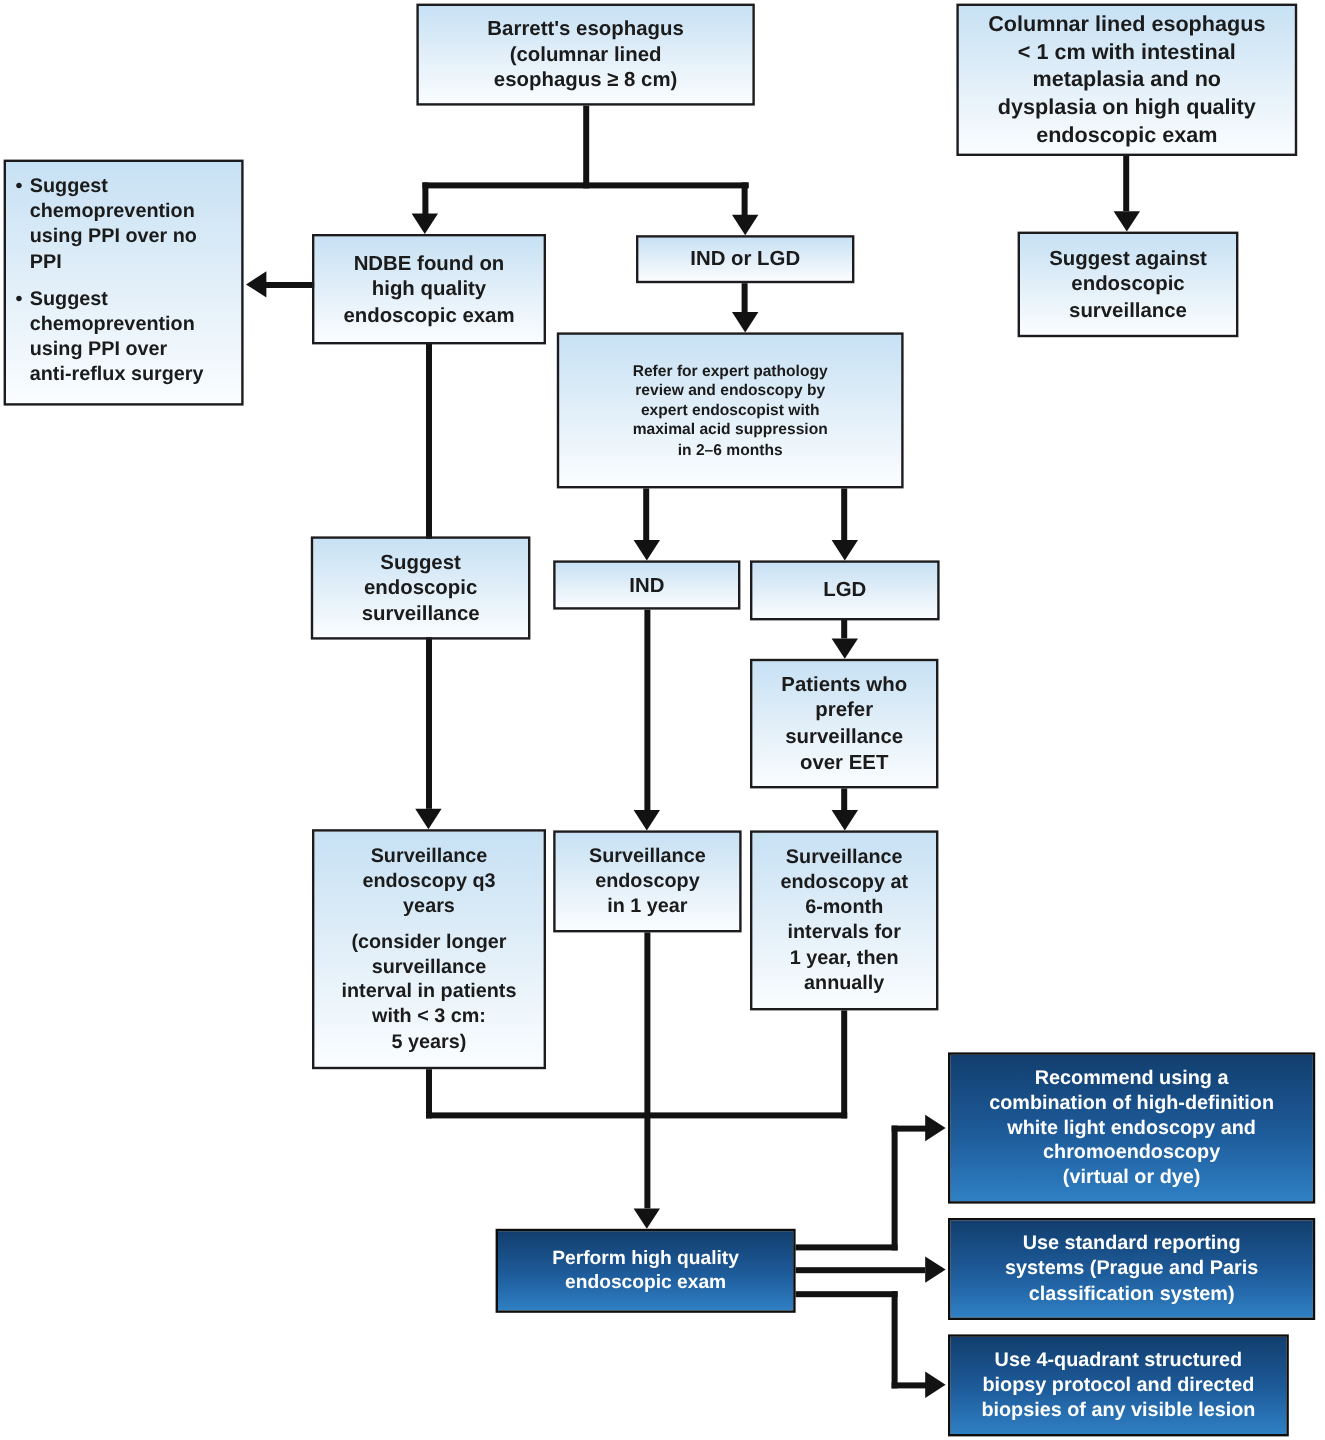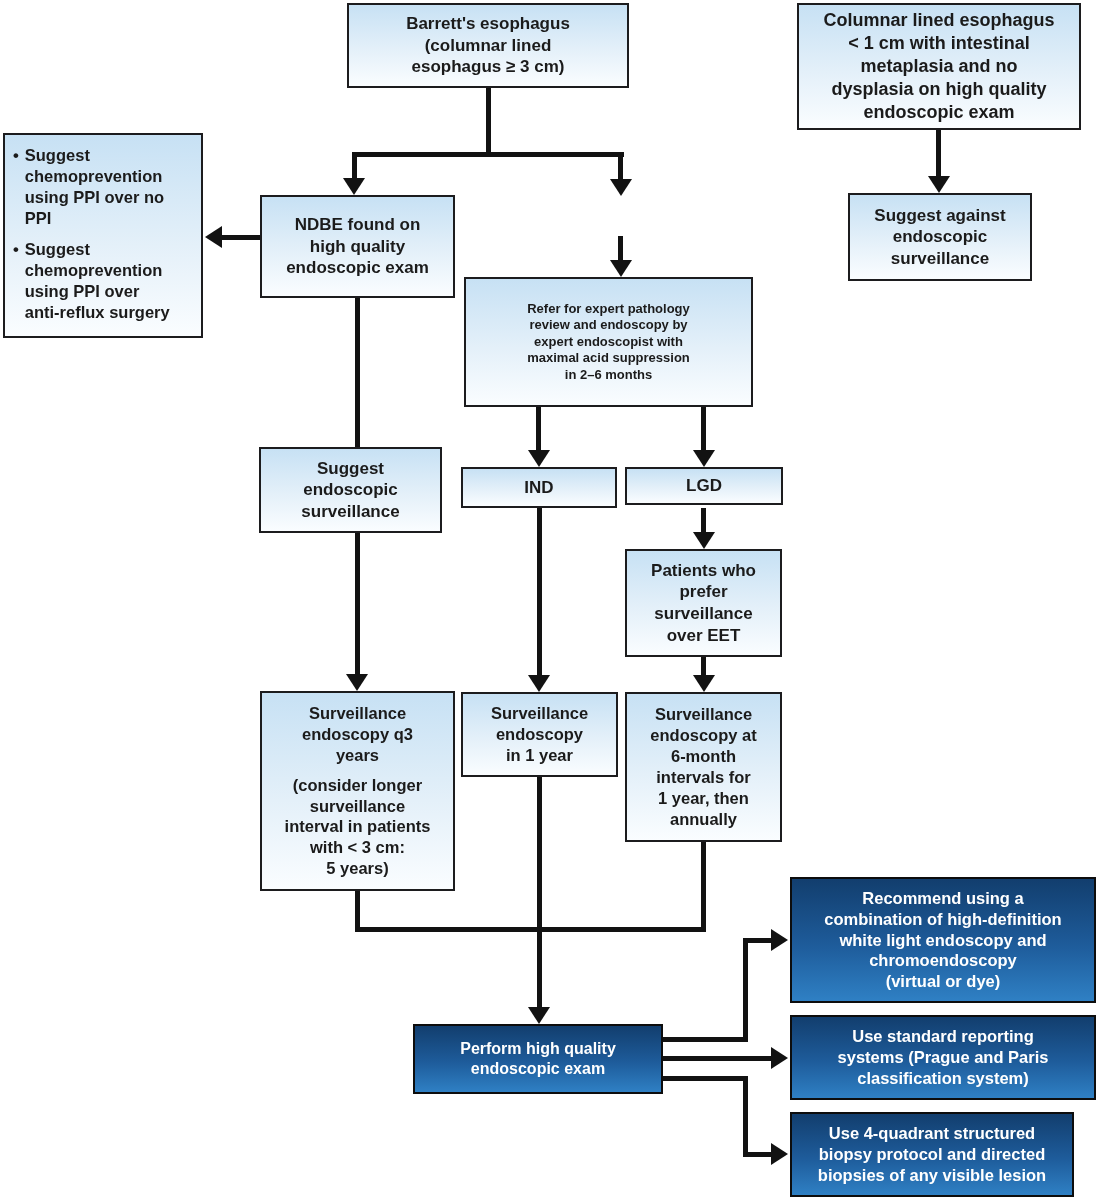--- a/index.html
+++ b/index.html
@@ -30,27 +30,27 @@
   .al{position:absolute;width:0;height:0;z-index:1;
       border-top:11px solid transparent;border-bottom:11px solid transparent;
       border-right:17px solid #121212;}
   
   #b-barretts{left:347px;top:3px;width:282px;height:85px;}
   #b-columnar{left:797px;top:3px;width:284px;height:127px;font-size:18px;}
   #b-chemo{left:3px;top:133px;width:200px;height:205px;justify-content:flex-start;
            text-align:left;flex-direction:column;align-items:flex-start;
            padding:10px 6px 6px 8px;font-size:16.5px;gap:10px;}
   .bullet-row{display:flex;gap:6px;}
-  #b-ndbe{left:260px;top:195px;width:195px;height:103px;}
+  #b-ndbe{left:260px;top:195px;width:195px;height:92px;}
   #b-indlgd{left:530px;top:196px;width:182px;height:40px;}
   #b-sugagainst{left:848px;top:193px;width:184px;height:88px;text-align:center;}
   #b-refer{left:464px;top:277px;width:289px;height:130px;font-size:13px;}
   #b-sugsurv{left:259px;top:447px;width:183px;height:86px;}
   #b-ind{left:461px;top:467px;width:156px;height:41px;}
-  #b-lgd{left:625px;top:467px;width:158px;height:38px;}
+  #b-lgd{left:625px;top:467px;width:158px;height:50px;}
   #b-patients{left:625px;top:549px;width:157px;height:108px;}
   #b-q3{left:260px;top:691px;width:195px;height:200px;flex-direction:column;gap:9px;font-size:16.5px;}
   #b-1yr{left:461px;top:692px;width:157px;height:85px;font-size:16.5px;}
   #b-6mo{left:625px;top:692px;width:157px;height:150px;font-size:16.5px;}
   #b-perform{left:413px;top:1024px;width:250px;height:70px;font-size:16px;}
   #b-rec1{left:790px;top:877px;width:306px;height:126px;font-size:16.5px;}
   #b-rec2{left:790px;top:1015px;width:306px;height:85px;font-size:16.5px;}
   #b-rec3{left:790px;top:1112px;width:284px;height:85px;font-size:16.5px;}
 </style>
 </head>
@@ -105,21 +105,21 @@
   <div class="h" style="left:663px;top:1056px;width:108px;height:5px;"></div>
   <div class="ar" style="left:771px;top:1047px;"></div>
 
   <div class="h" style="left:663px;top:1076px;width:85px;height:5px;"></div>
   <div class="v" style="left:743px;top:1076px;width:5px;height:81px;"></div>
   <div class="h" style="left:743px;top:1152px;width:29px;height:5px;"></div>
   <div class="ar" style="left:771px;top:1143px;"></div>
 
   <div class="box" id="b-barretts">Barrett's esophagus
 (columnar lined
-esophagus ≥ 3 cm)</div>
+esophagus ≥ 8 cm)</div>
   <div class="box" id="b-columnar">Columnar lined esophagus
 &lt; 1 cm with intestinal
 metaplasia and no
 dysplasia on high quality
 endoscopic exam</div>
 
   <div class="box" id="b-chemo">
     <div class="bullet-row">
       <span>•</span>
       <span>Suggest
@@ -132,20 +132,21 @@
       <span>Suggest
 chemoprevention
 using PPI over
 anti-reflux surgery</span>
     </div>
   </div>
 
   <div class="box" id="b-ndbe">NDBE found on
 high quality
 endoscopic exam</div>
+  <div class="box" id="b-indlgd">IND or LGD</div>
   <div class="box" id="b-sugagainst">Suggest against
 endoscopic
 surveillance</div>
   <div class="box" id="b-refer">Refer for expert pathology
 review and endoscopy by
 expert endoscopist with
 maximal acid suppression
 in 2–6 months</div>
   <div class="box" id="b-sugsurv">Suggest
 endoscopic

